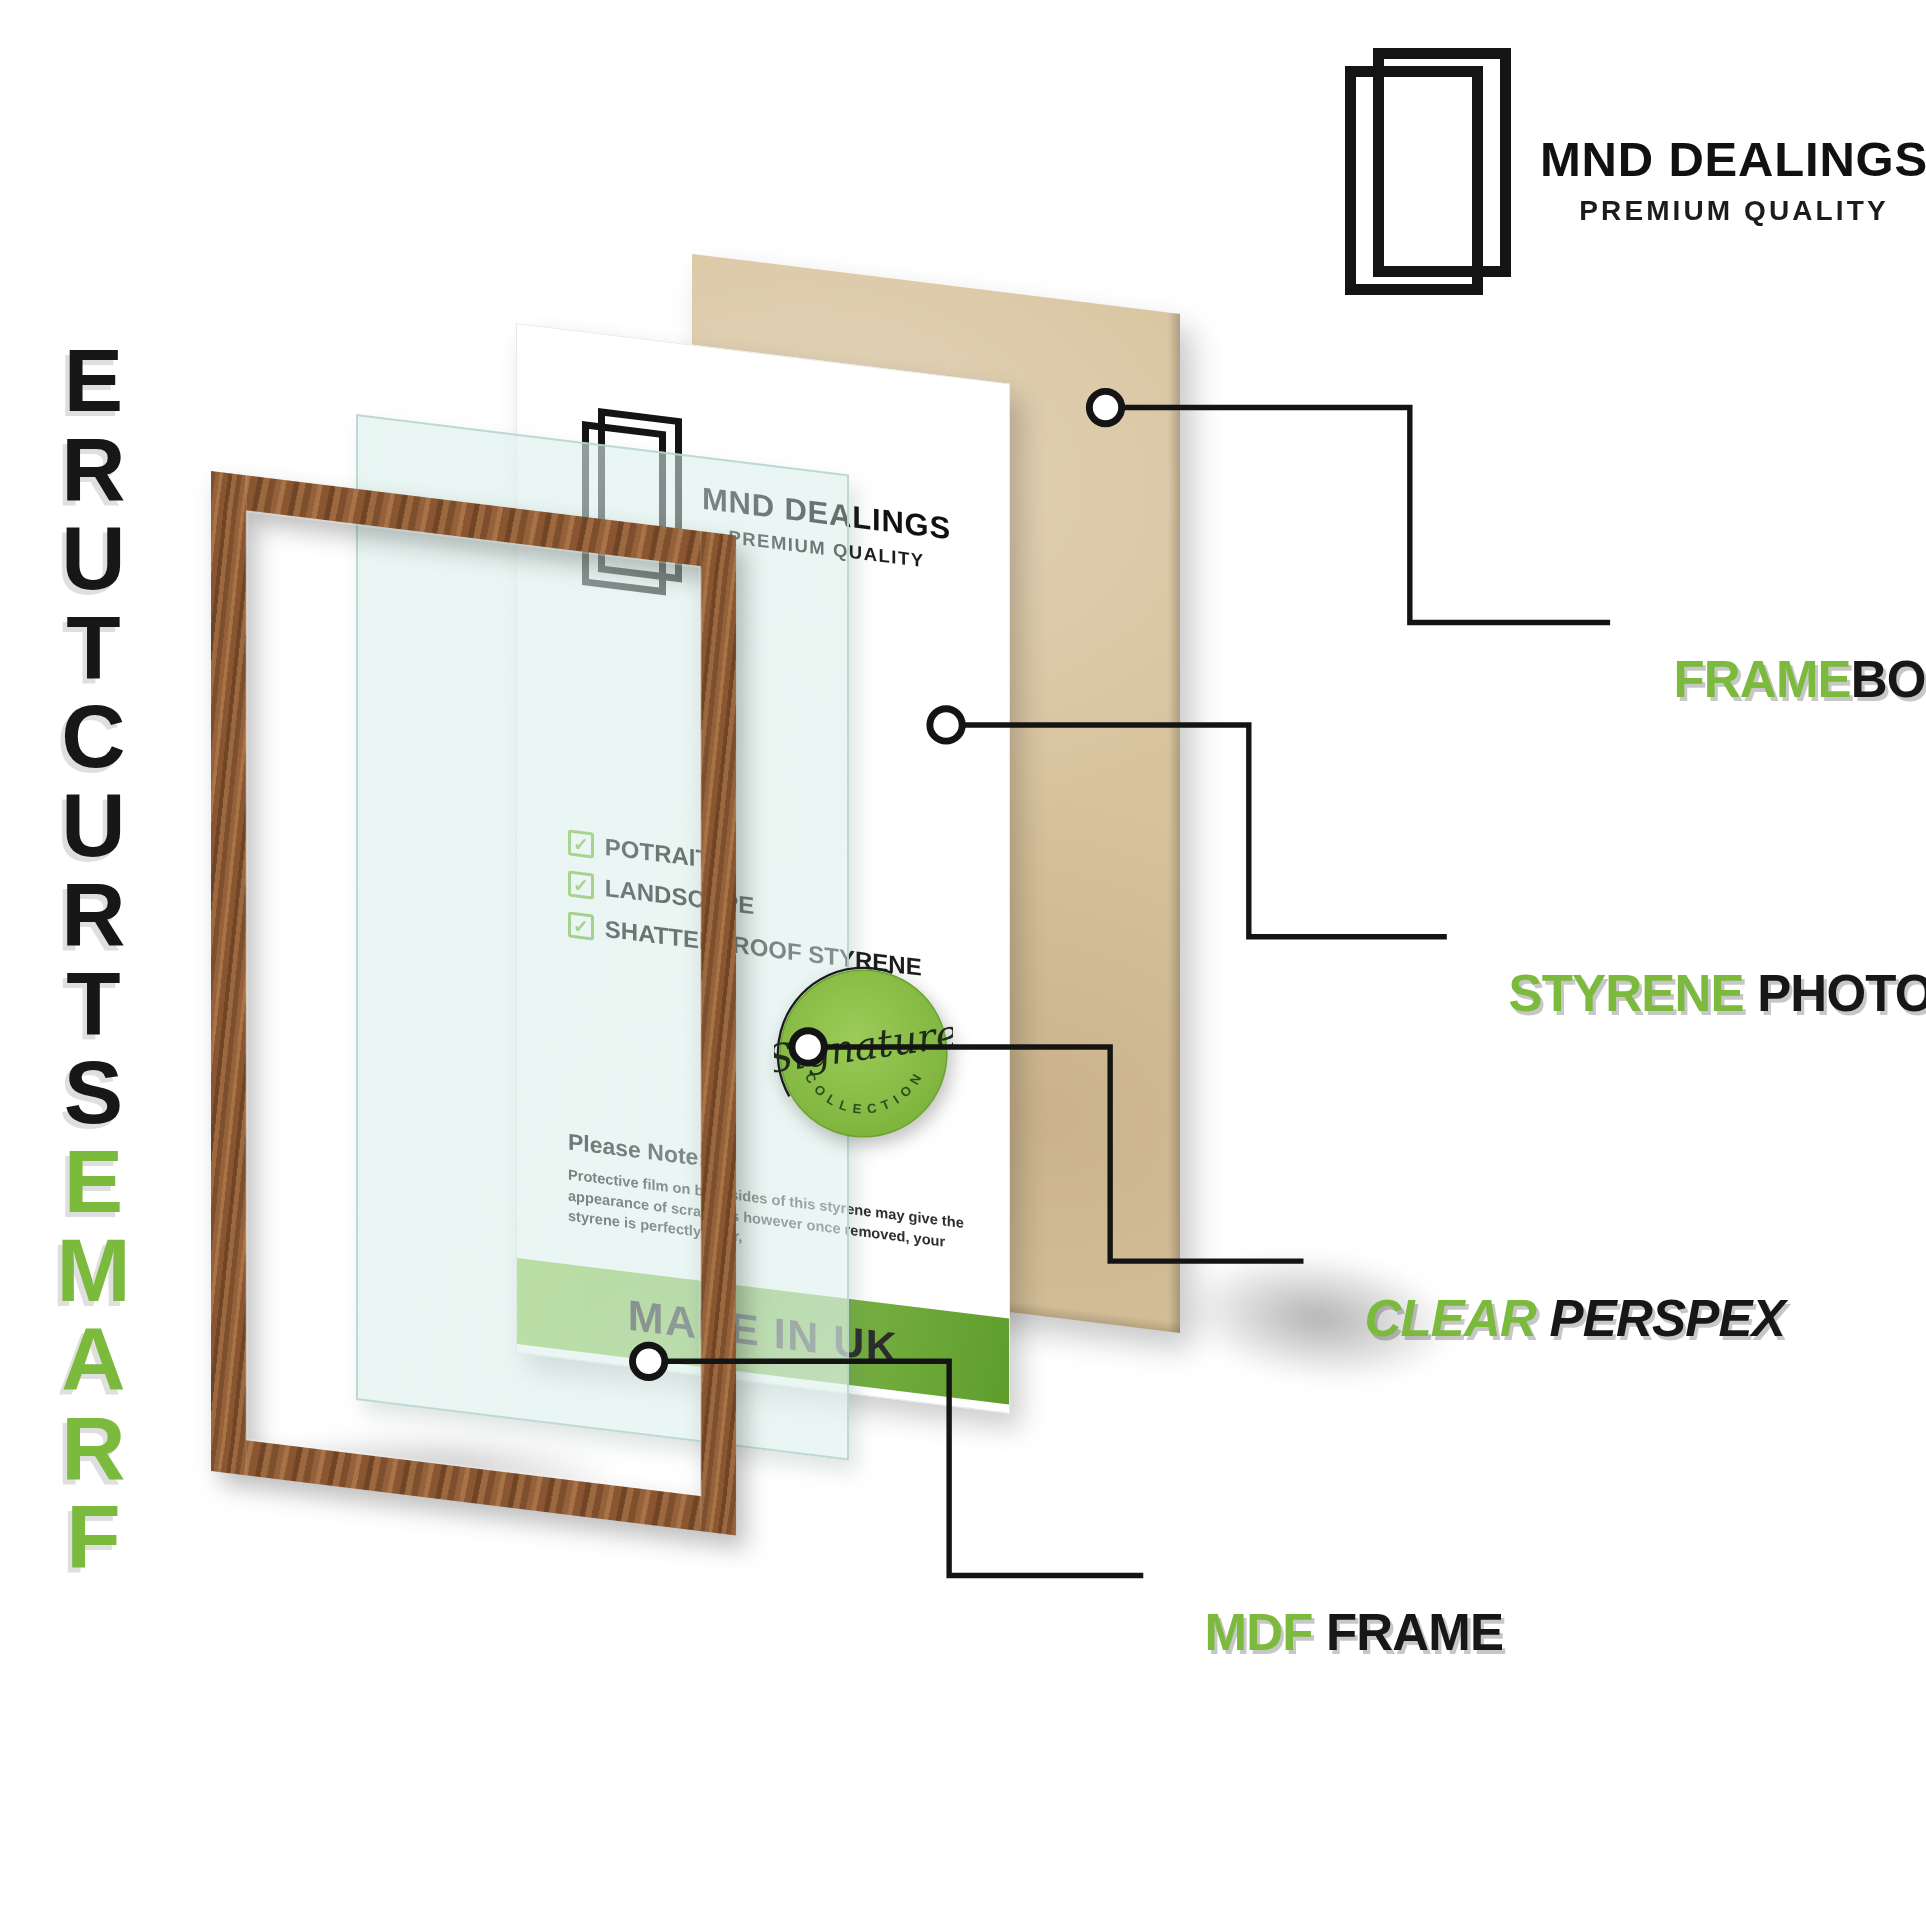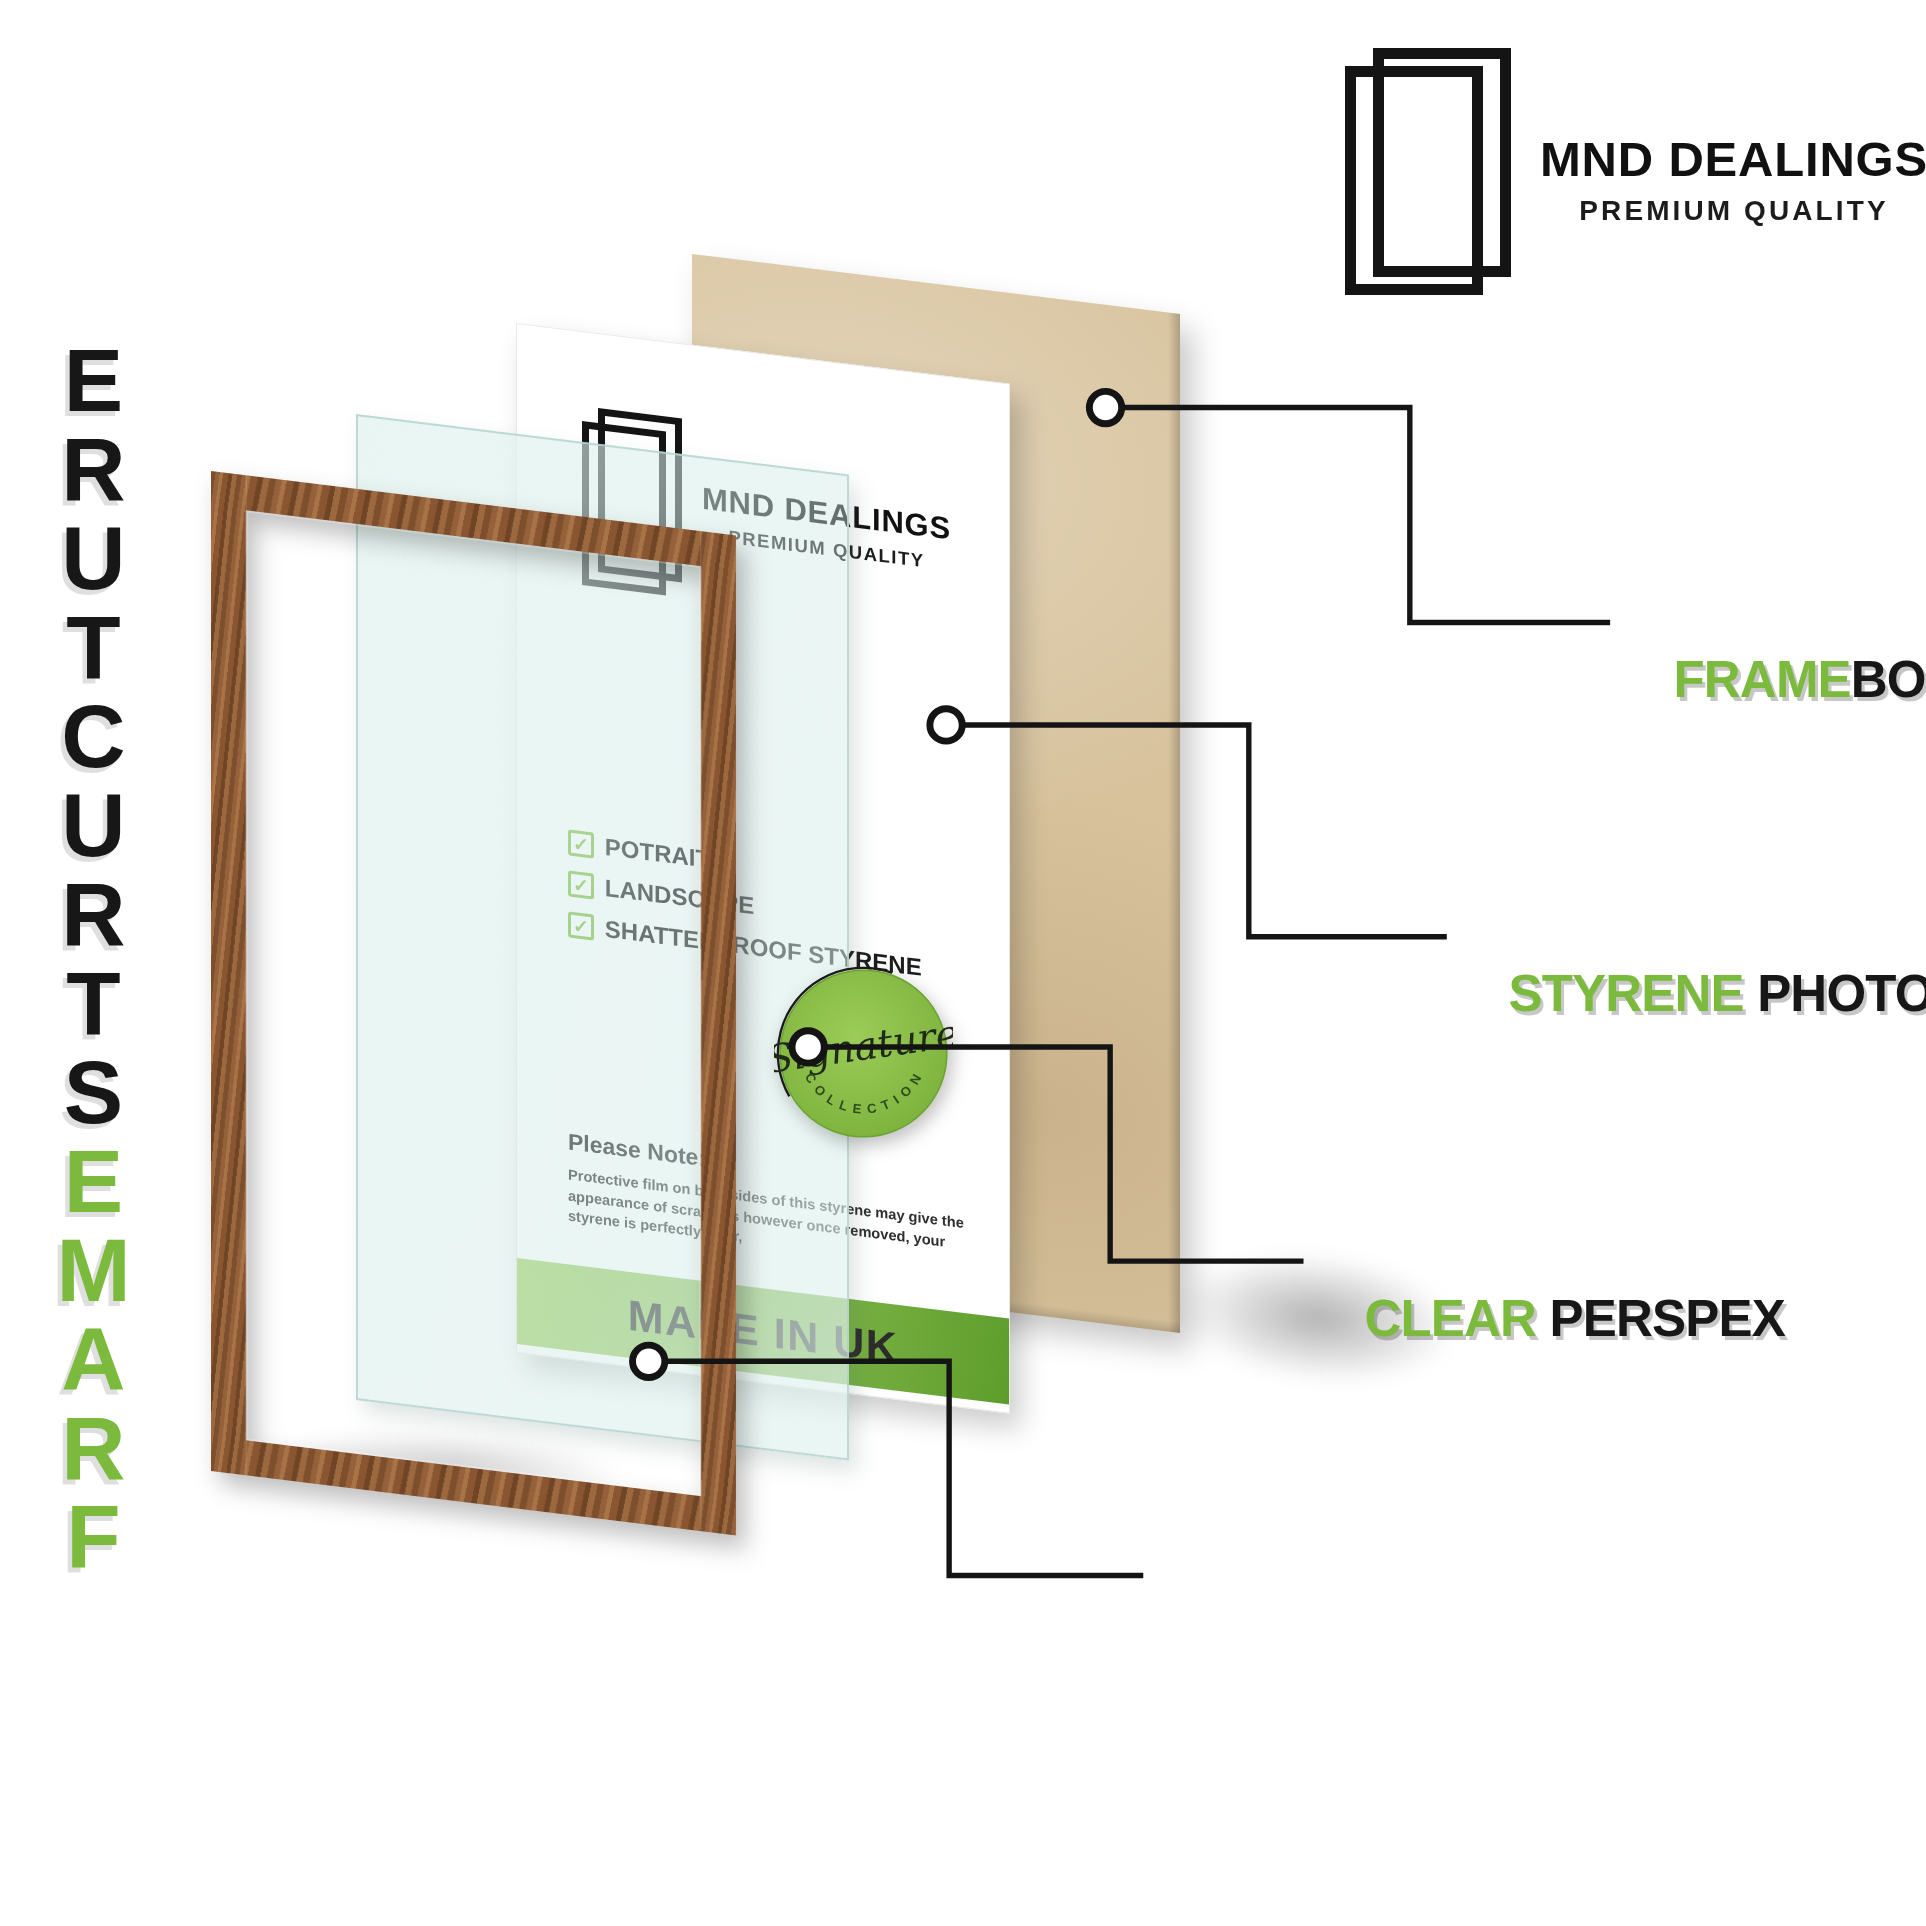--- a/index.html
+++ b/index.html
@@ -130,21 +130,21 @@
   .callout-lines circle { fill:#ffffff; stroke:#141414; stroke-width:9; }
 
   .callout-label {
     position:absolute; z-index:9; font-size:51px; line-height:57px; font-weight:bold;
     letter-spacing:-0.8px; white-space:pre; text-shadow:3.1px 3.9px 0 rgba(0,0,0,0.22);
   }
   .callout-label .green { color:var(--accent-green, #7CBA3E); white-space:pre; }
   .callout-label .black { color:#171717; white-space:pre; }
   .lbl-backboard { left:1620px; top:594px; }
   .lbl-photo     { left:1455px; top:908px; }
-  .lbl-perspex   { left:1311px; top:1233px; }
+  .lbl-perspex   { left:1311px; top:1233px;font-style:italic; }
   .lbl-frame     { left:1151px; top:1547px; }
 </style>
 </head>
 <body>
 
 <div class="canvas">
 
   <div class="board-shadow"></div>
   <div class="frame-shadow"></div>
 
@@ -246,15 +246,18 @@
 
   <div class="callout-label lbl-backboard">
     <span class="green">FRAME</span><span class="black">BOARD</span>
   </div>
   <div class="callout-label lbl-photo">
     <span class="green">STYRENE</span><span class="black"> PHOTO</span>
   </div>
   <div class="callout-label lbl-perspex">
     <span class="green">CLEAR</span><span class="black"> PERSPEX</span>
   </div>
+  <div class="callout-label lbl-frame">
+    <span class="green">MDF</span><span class="black"> FRAME</span>
+  </div>
 
 </div>
 
 
 </body></html>

